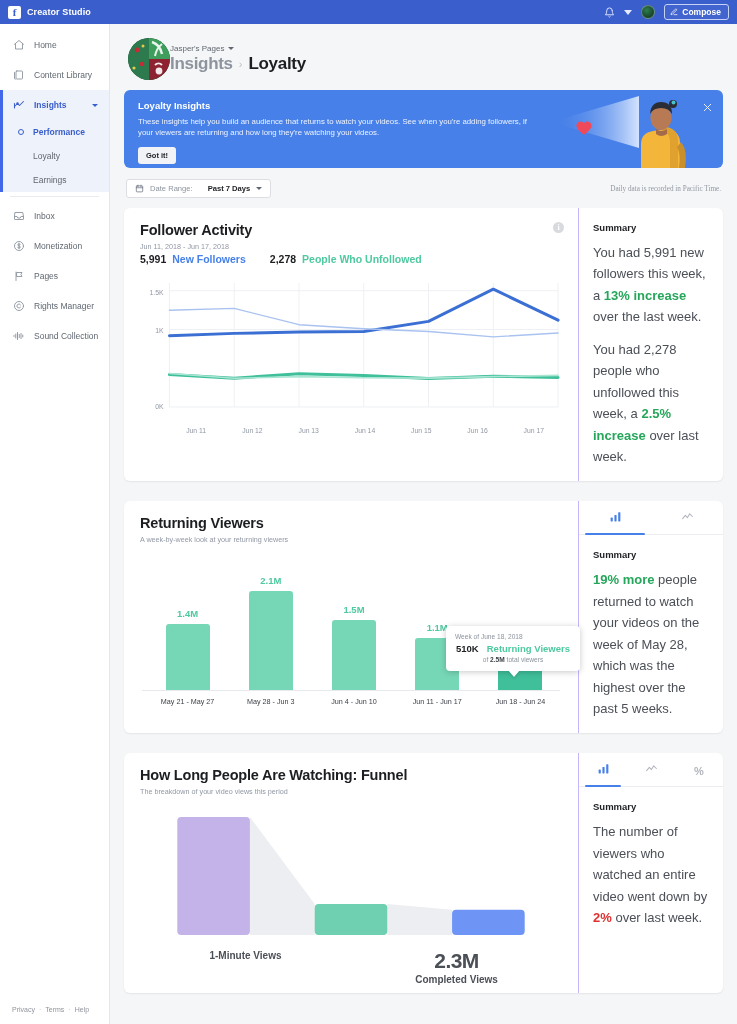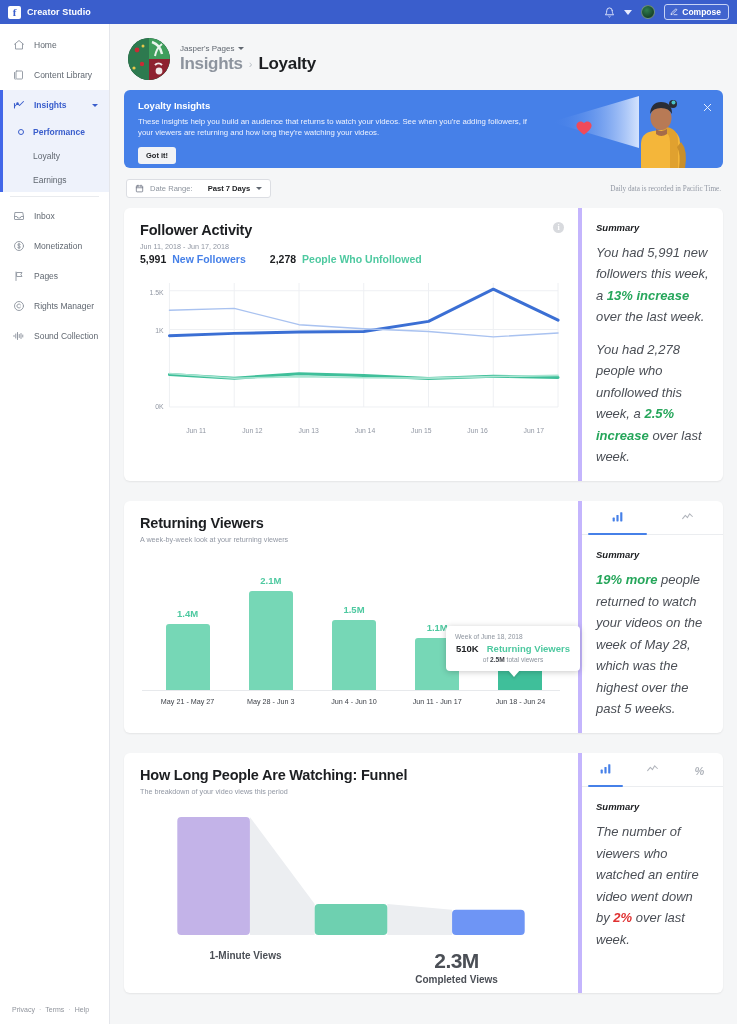--- a/index.html
+++ b/index.html
@@ -87,21 +87,21 @@
     margin-top: auto; padding: 0 0 11px 12px;
     font-size: 7px; color: #90949c; display: flex; gap: 4px; align-items: center;
   }
   .footer-links span.sep { color: #c3c6cc; }
   
   .main {
     flex: 1; overflow: hidden; padding: 0 14px 0 14px;
     background: #f5f6f7;
   }
   
-  .page-head { display: flex; align-items: center; gap: 10px; padding: 14px 0 10px 4px; }
+  .page-head { display: flex; align-items: center; gap: 0; padding: 14px 0 10px 4px; }
   .page-avatar {
     width: 42px; height: 42px; border-radius: 50%; overflow: hidden;
     flex: 0 0 42px; position: relative; background: #0f5132;
   }
   .ph-title-wrap { display: flex; flex-direction: column; }
   .ph-page-name {
     font-size: 8px; color: #606770; display: flex; align-items: center; gap: 4px;
     margin-bottom: 1px;
   }
   .ph-caret {
@@ -146,22 +146,22 @@
   .tz-note { margin-left: auto; font-size: 7.2px; color: #9197a3; font-family: Liberation Serif, serif; }
 
   
   .card {
     background: #fff; border-radius: 6px; display: flex;
     box-shadow: 0 1px 2px rgba(0,0,0,.07); margin-bottom: 20px;
     overflow: hidden;
   }
   .card-left { flex: 1; padding: 14px 16px 10px 16px; position: relative; }
   .card-right {
-    width: 145px; flex: 0 0 145px; border-left: 4px solid #c4b5fd;
-    padding: 0; display: flex; flex-direction: column; font-style: italic;
+    width: 145px; flex: 0 0 145px; border-left: 1px solid #c4b5fd;
+    padding: 0; display: flex; flex-direction: column;
   }
   .sum-body { padding: 14px 14px 14px 14px; }
   .sum-title { font-size: 9.5px; font-weight: 700; color: #1c1e21; margin-bottom: 9px; }
   .sum-p { font-size: 13px; line-height: 1.65; color: #4b4f56; margin-bottom: 11px; }
   .sum-p:last-child { margin-bottom: 0; }
   .up { color: #26a65b; font-weight: 700; }
   .down { color: #e03131; font-weight: 700; }
 
   .card-title { font-size: 14.5px; font-weight: 700; color: #1c1e21; letter-spacing: -.2px; }
   .card-sub { font-size: 7.2px; color: #9197a3; margin-top: 4px; }

